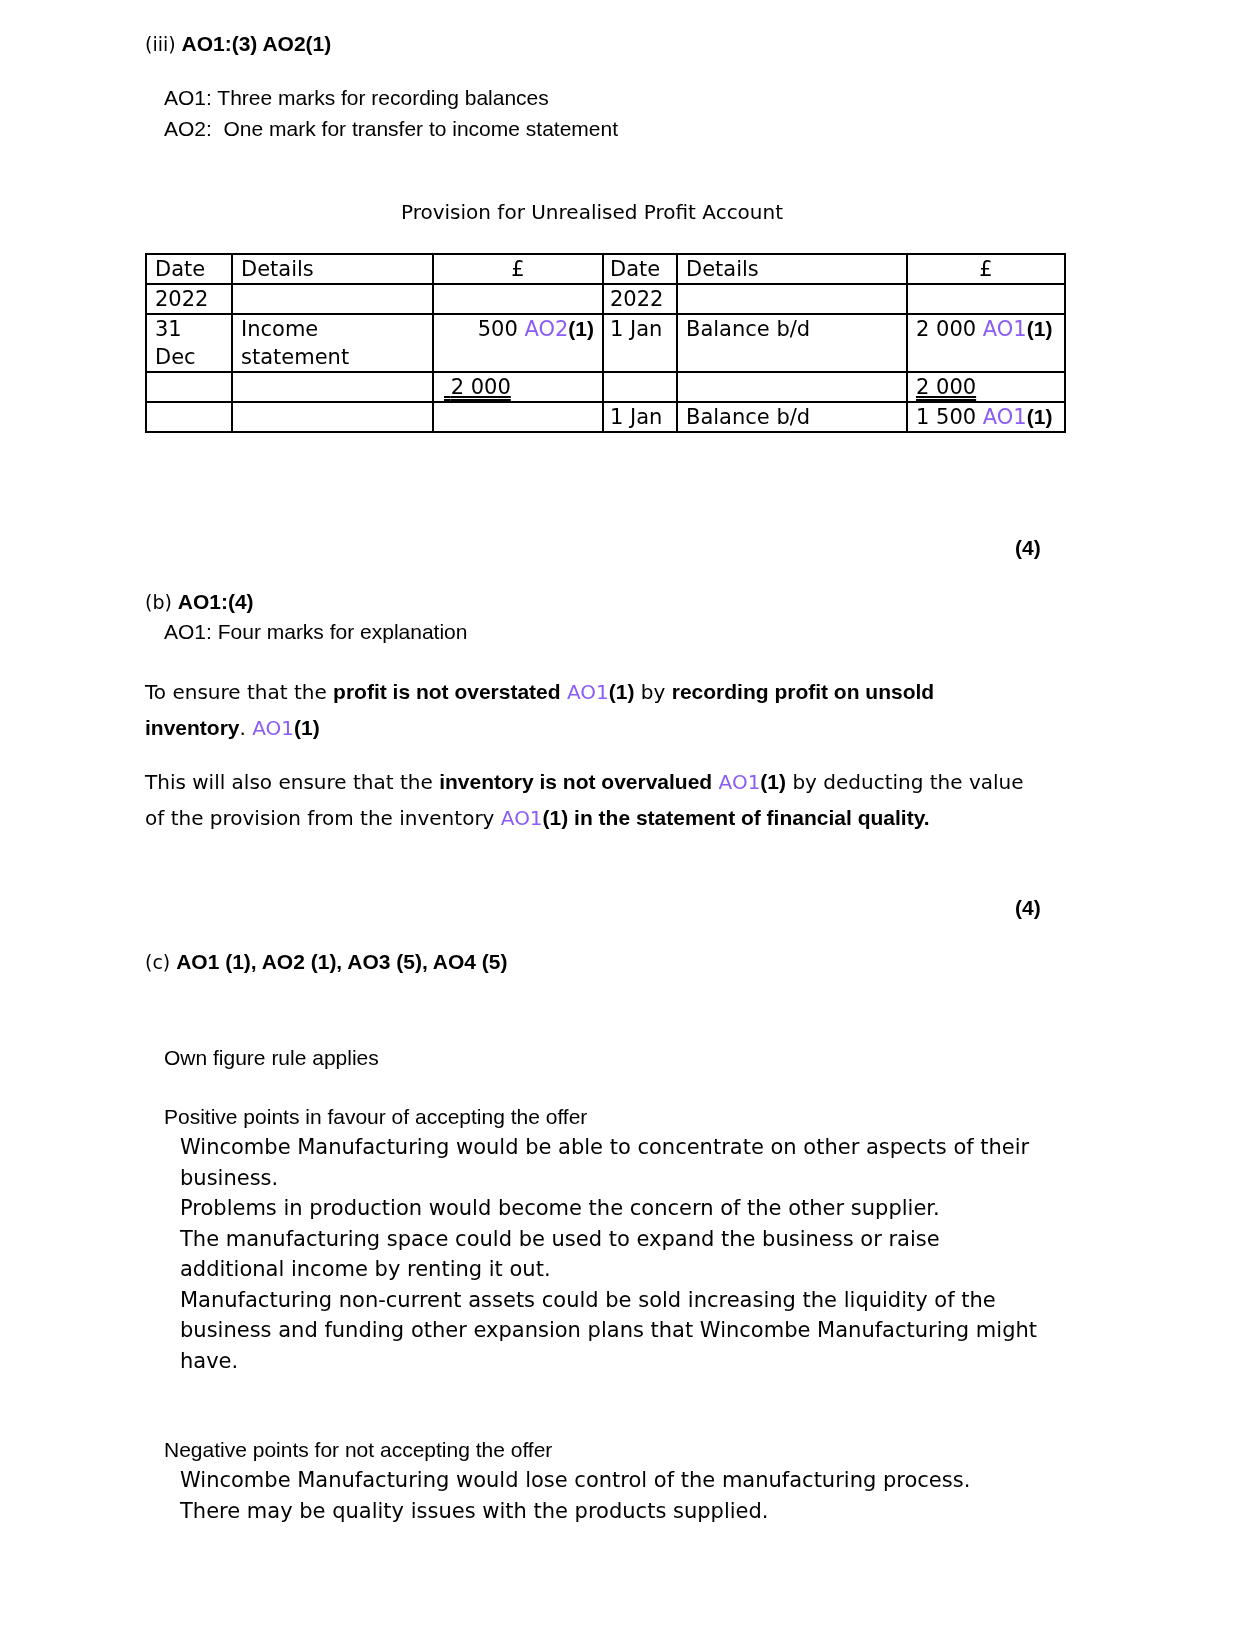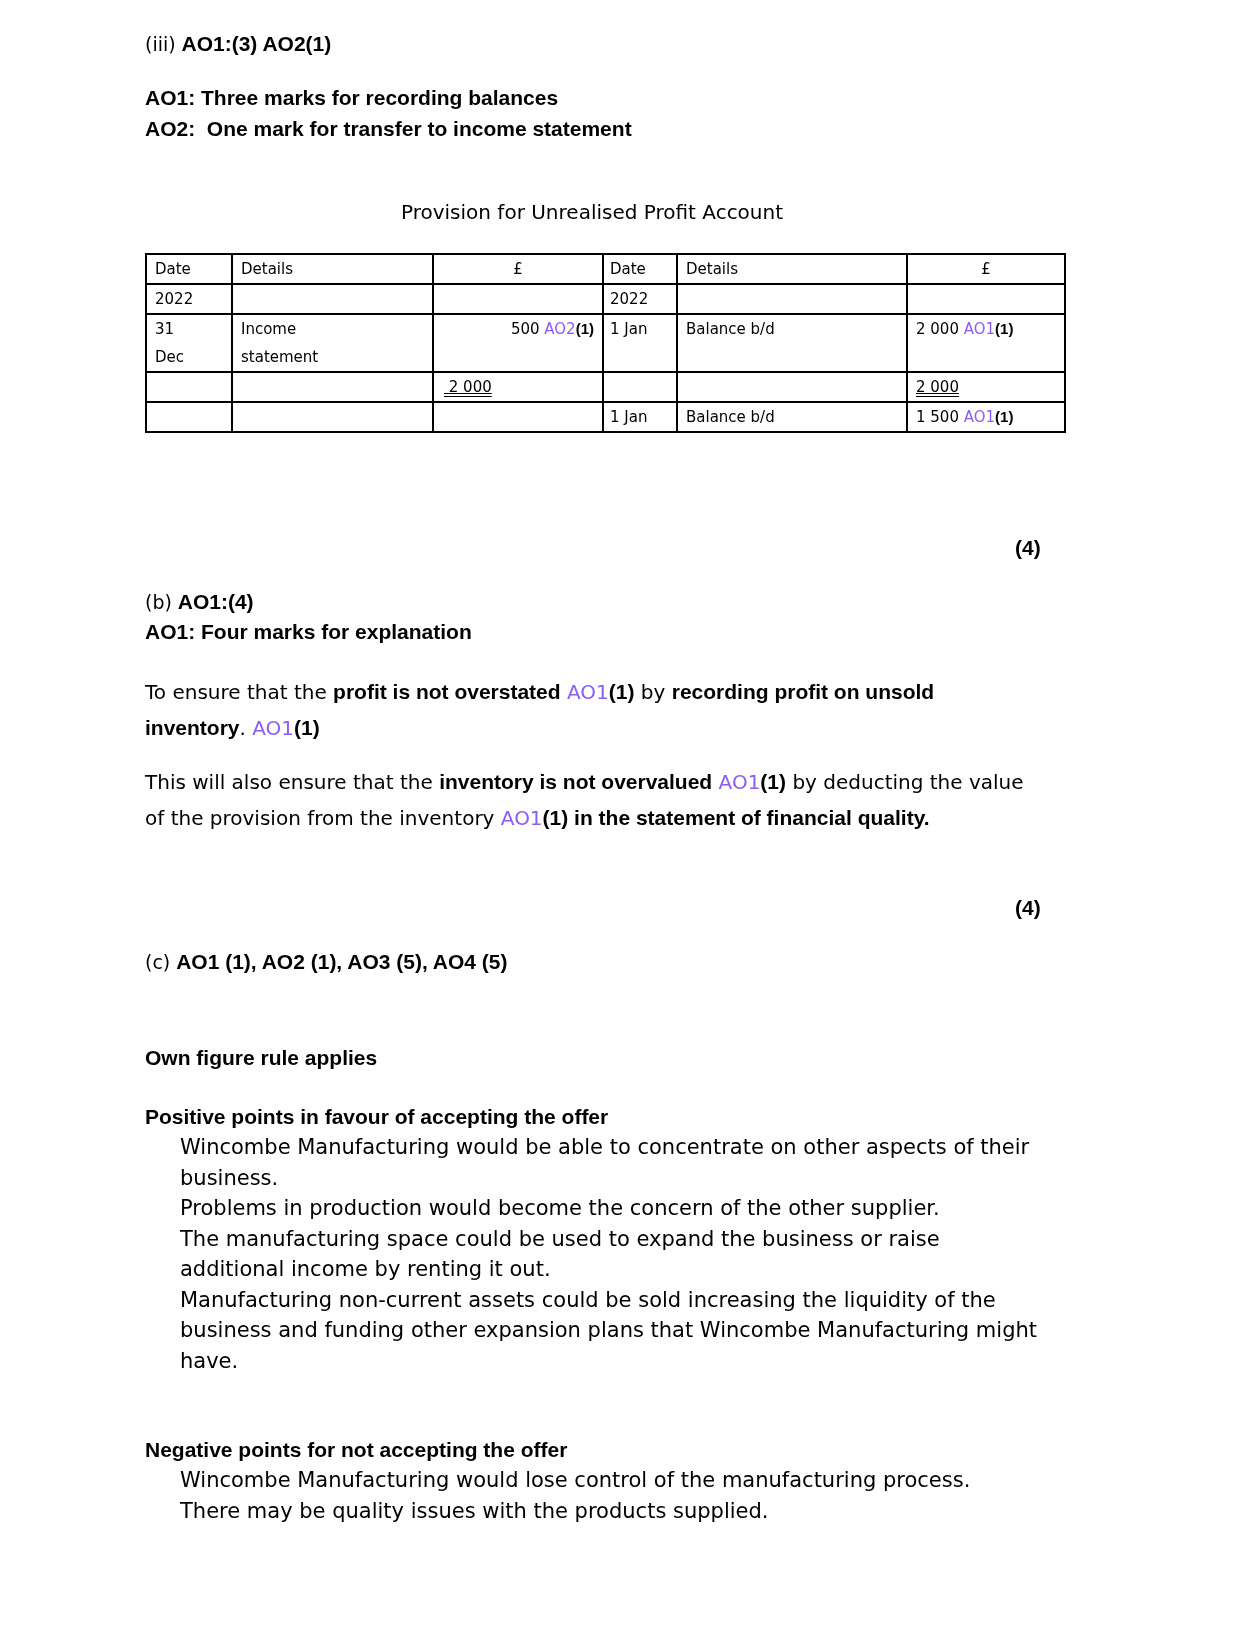--- a/index.html
+++ b/index.html
@@ -4,26 +4,26 @@
 <style>
   html, body { margin: 0; padding: 0; background: #ffffff; }
   body { width: 1246px; height: 1630px; position: relative; overflow: hidden; color: #000; }
   .arial { font-family: "Liberation Sans", sans-serif; }
   .abs { position: absolute; }
   .red { color: #8b5cf6; }
   .b { font-weight: bold; }
 
   .heading-line { font-family: "Liberation Sans", sans-serif; font-size: 21px; }
   .heading-line .lbl { font-family: "DejaVu Sans", sans-serif; font-weight: normal; font-size: 19px; margin-top: 19px; }
-  .boldline { font-family: "Liberation Sans", sans-serif; font-weight: bold; font-size: 21px; }
+  .boldline { font-family: "Liberation Sans", sans-serif; font-weight: normal; font-size: 21px; margin-left: 19px; }
 
   #account-title { left: 401px; top: 200px; font-family: "DejaVu Sans", sans-serif; font-size: 20px; }
 
   table.ledger { position: absolute; left: 145px; top: 253px; border-collapse: collapse;
-    font-family: "DejaVu Sans", sans-serif; font-size: 15px; }
+    font-family: "DejaVu Sans", sans-serif; font-size: 21px; }
   table.ledger td { border: 2px solid #000; padding: 0 8px; height: 27px; vertical-align: top; line-height: 28px; }
   table.ledger tr.tall td { height: 56px; }
   .c-date { width: 68px; }
   .c-det { width: 183px; }
   .c-amt { width: 152px; }
   .c-rdate { width: 60px; padding: 0 6px !important; }
   .c-rdet { width: 212px; }
   .c-ramt { width: 140px; }
   .center { text-align: center; }
   .right { text-align: right; }

